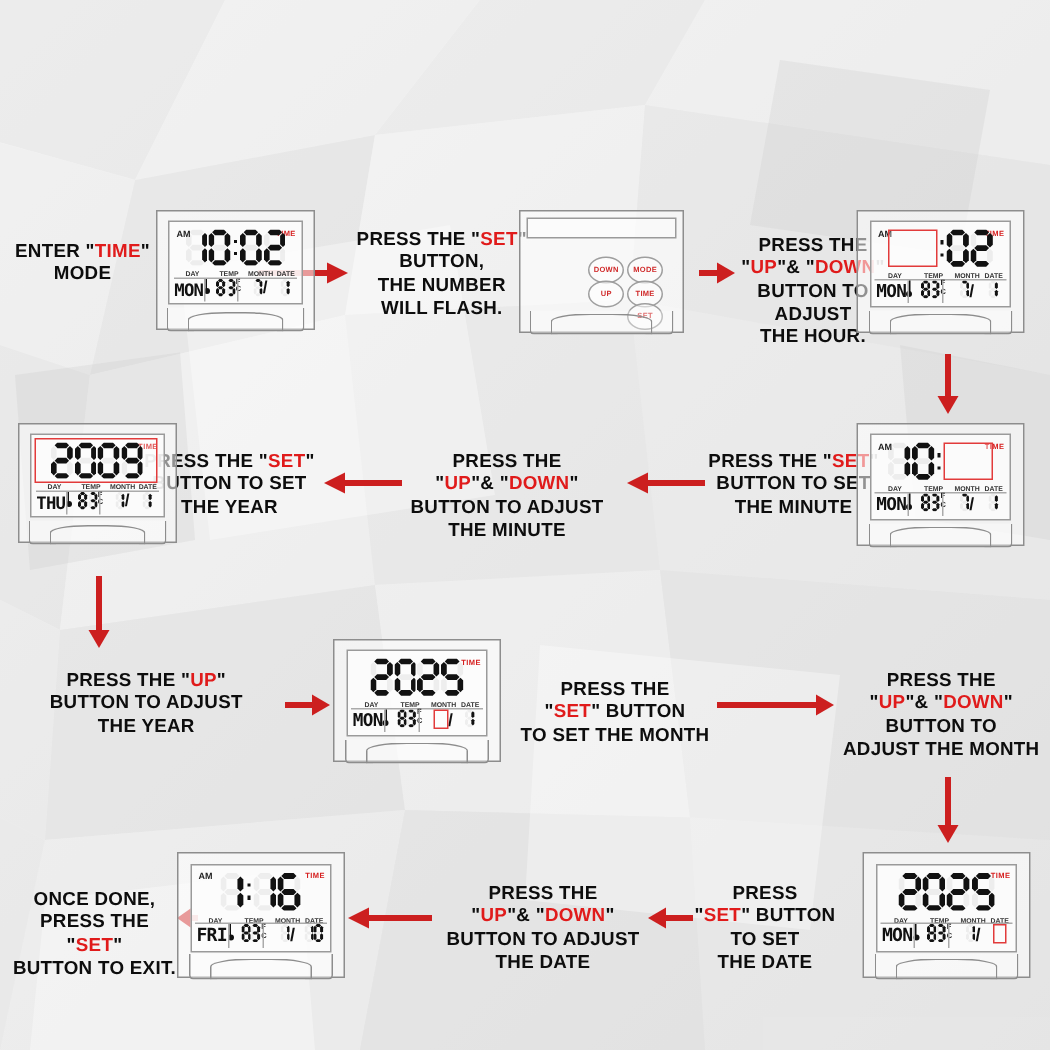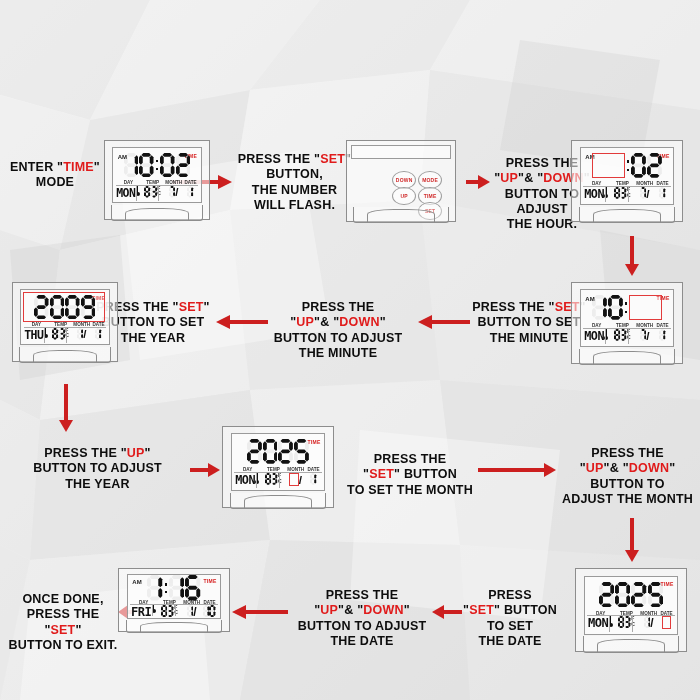--- a/index.html
+++ b/index.html
@@ -972,21 +972,21 @@
          </span>
               </div>
            <div class="seg-sep" style="left:51.5%"></div>
            <div class="seg-sep" style="left:24.5%"></div>
          </div>
        </div>
      </div>
      <div class="stand"></div>
    </div>
     </div>
-  <div class="clock" style="left:118px;top:568px;width:112px;height:64px;">
+  <div class="clock" style="left:118px;top:568px;width:112px;height:84px;">
    <div class="body">
      <div class="lcd">
        <div class="ampm">AM</div>
        <div class="timeflag">TIME</div>
 
        <div class="maindigits">
             <span class="d7">
               <svg width="15.240959999999998" height="25.4016" viewBox="0 0 15.240959999999998 25.4016">
                 <polygon points="4.5278352,0 10.713124799999997,0 12.681748799999998,1.968624 10.713124799999997,3.937248 4.5278352,3.937248 2.5592112,1.968624" fill="rgba(0,0,0,0.055)"></polygon>
                 <polygon points="11.303711999999997,4.3309728000000005 13.272335999999997,2.3623488000000004 15.240959999999998,4.3309728000000005 15.240959999999998,10.3384512 13.272335999999997,12.3070752 11.303711999999997,10.3384512" fill="#111"></polygon>

